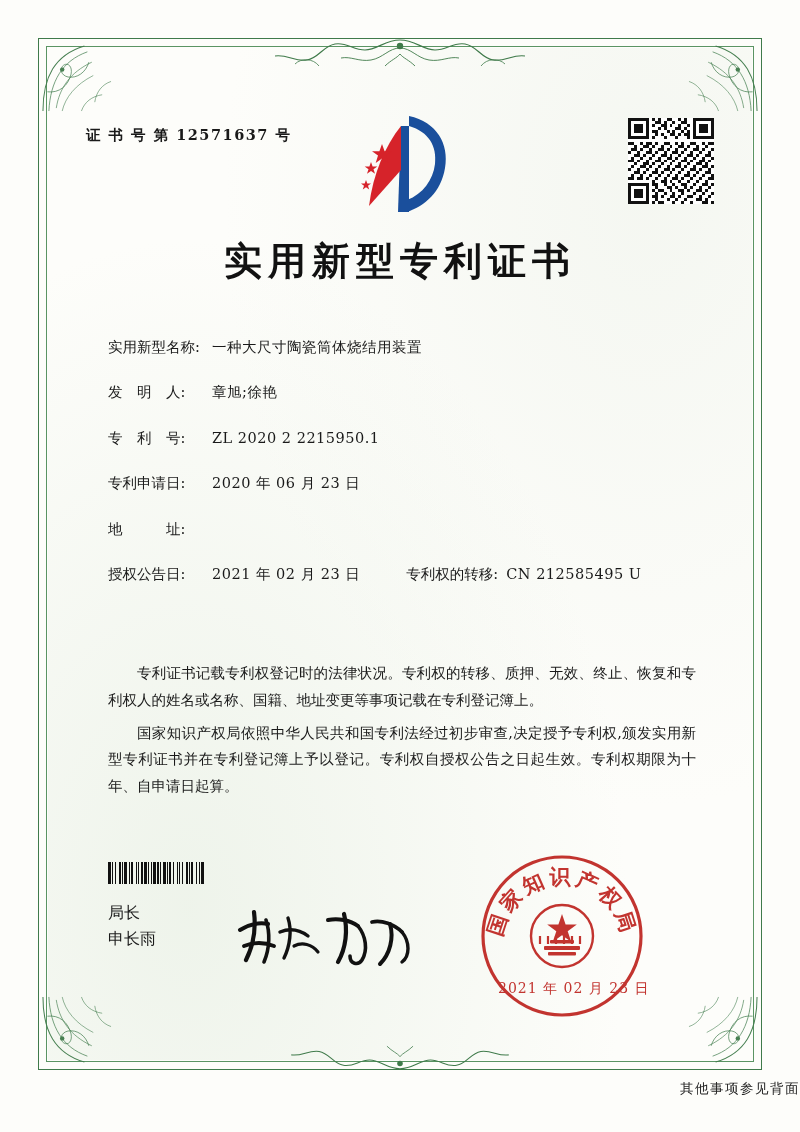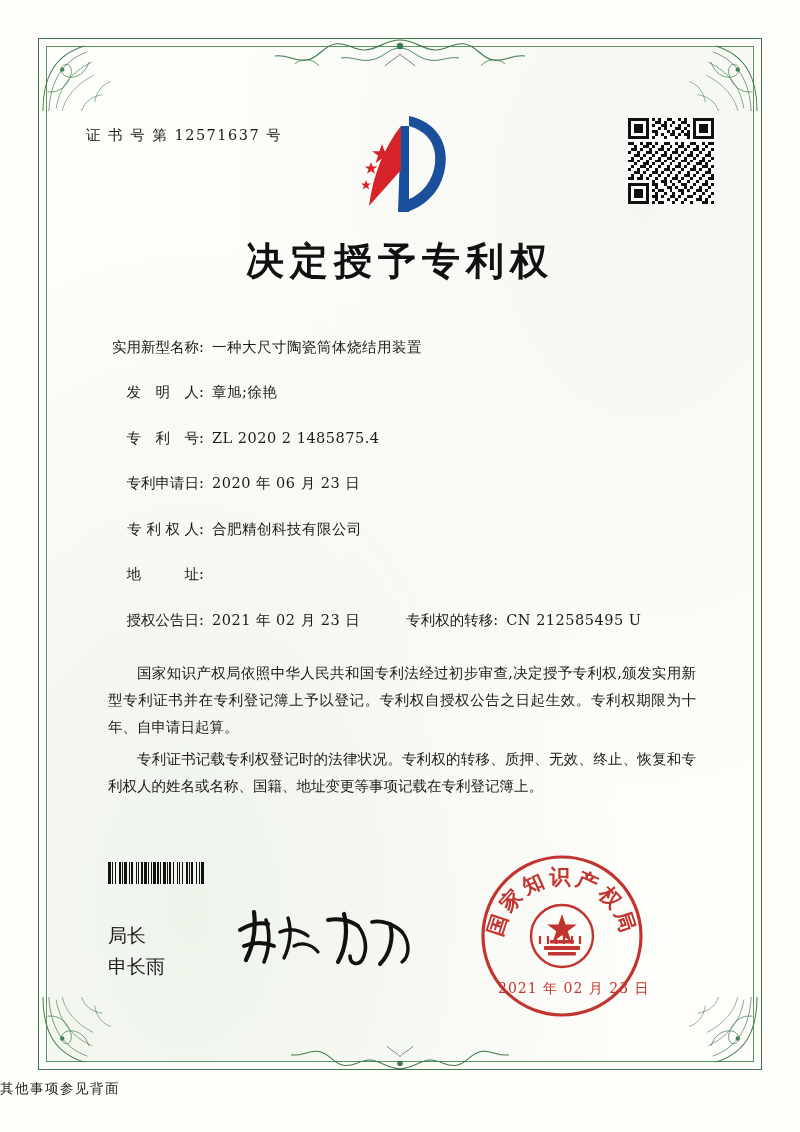--- a/index.html
+++ b/index.html
@@ -86,20 +86,21 @@
 
   
   .cert-no {
     position: absolute;
     left: 86px;
     top: 126px;
     font-size: 14.5px;
     letter-spacing: 1.5px;
     font-family: "DejaVu Serif", "Liberation Serif", serif;
     white-space: nowrap;
+    font-weight: bold;
   }
 
   .logo {
     position: absolute;
     left: 349px;
     top: 110px;
     width: 112px;
     height: 110px;
   }
   .logo svg { width: 100%; height: 100%; display: block; }
@@ -138,21 +139,20 @@
     display: flex;
     align-items: flex-start;
     margin-bottom: 23px;
     line-height: 1.55;
   }
   .field-label {
     width: 96px;
     flex: none;
     letter-spacing: 0px;
     white-space: nowrap;
-    text-align: right;
   }
   .field-sep { width: 8px; flex: none; }
   .field-value {
     flex: 1;
     letter-spacing: .5px;
     word-break: break-all;
   }
   .field-row.pair .field-value { flex: none; }
   .second-label {
     margin-left: 46px;
@@ -185,24 +185,24 @@
     display: flex;
     align-items: stretch;
     gap: 0;
   }
   .barcode i { display: block; background: #111; height: 100%; }
 
   
   .sig-label {
     position: absolute;
     left: 108px;
-    top: 922px;
-    font-size: 19px;
+    top: 900px;
+    font-size: 16px;
     line-height: 1.65;
-    font-family: Liberation Mono, monospace;
+    font-family: Liberation Serif, serif;
   }
   .sig-script {
     position: absolute;
     left: 232px;
     top: 902px;
     width: 190px;
     height: 74px;
   }
   .sig-script svg { width: 100%; height: 100%; display: block; }
 
@@ -233,21 +233,21 @@
     top: 1036px;
     text-align: center;
     font-size: 13.5px;
     letter-spacing: 1px;
     font-family: "DejaVu Serif", "Liberation Serif", serif;
   }
   .footer-note {
     position: absolute;
     left: 0; right: 0;
     top: 1080px;
-    text-align: left;
+    text-align: right;
     font-size: 13.5px;
     letter-spacing: 1.5px;
     color: #222;
     font-family: "DejaVu Serif", "Liberation Serif", serif;
   }
 </style>
 </head>
 <body>
 
 <div class="page">
@@ -571,65 +571,60 @@
           <rect x="10" y="28" width="2" height="1"></rect>
           <rect x="15" y="28" width="1" height="1"></rect>
           <rect x="18" y="28" width="1" height="1"></rect>
           <rect x="21" y="28" width="1" height="1"></rect>
           <rect x="25" y="28" width="2" height="1"></rect>
           <rect x="28" y="28" width="1" height="1"></rect>
       </g>
     </svg>
   </div>
 
-  <div class="title">决定授予专利权</div>
+  <div class="title">实用新型专利证书</div>
 
   <div class="fields">
     <div class="field-row">
       <div class="field-label">实用新型名称:</div>
       <div class="field-sep"></div>
       <div class="field-value">一种大尺寸陶瓷筒体烧结用装置</div>
     </div>
     <div class="field-row">
       <div class="field-label">发　明　人:</div>
       <div class="field-sep"></div>
       <div class="field-value">章旭;徐艳</div>
     </div>
     <div class="field-row">
       <div class="field-label">专　利　号:</div>
       <div class="field-sep"></div>
-      <div class="field-value">ZL 2020 2 1485875.4</div>
+      <div class="field-value">ZL 2020 2 2215950.1</div>
     </div>
     <div class="field-row">
       <div class="field-label">专利申请日:</div>
       <div class="field-sep"></div>
       <div class="field-value">2020 年 06 月 23 日</div>
-    </div>
-    <div class="field-row">
-      <div class="field-label">专 利 权 人:</div>
-      <div class="field-sep"></div>
-      <div class="field-value">合肥精创科技有限公司</div>
     </div>
     <div class="field-row">
       <div class="field-label">地　　　址:</div>
       <div class="field-sep"></div>
     </div>
     <div class="field-row pair">
       <div class="field-label">授权公告日:</div>
       <div class="field-sep"></div>
       <div class="field-value">2021 年 02 月 23 日</div>
       <div class="second-label">专利权的转移:</div>
       <div class="field-sep"></div>
       <div class="field-value">CN 212585495 U</div>
     </div>
   </div>
 
   <div class="paras">
+    <p>专利证书记载专利权登记时的法律状况。专利权的转移、质押、无效、终止、恢复和专利权人的姓名或名称、国籍、地址变更等事项记载在专利登记簿上。</p>
     <p>国家知识产权局依照中华人民共和国专利法经过初步审查,决定授予专利权,颁发实用新型专利证书并在专利登记簿上予以登记。专利权自授权公告之日起生效。专利权期限为十年、自申请日起算。</p>
-    <p>专利证书记载专利权登记时的法律状况。专利权的转移、质押、无效、终止、恢复和专利权人的姓名或名称、国籍、地址变更等事项记载在专利登记簿上。</p>
   </div>
 
   <div class="barcode" id="barcode">
       <i style="width: 3px; background: rgb(17, 17, 17);"></i>
       <i style="width: 1px; background: transparent;"></i>
       <i style="width: 1px; background: rgb(17, 17, 17);"></i>
       <i style="width: 2px; background: transparent;"></i>
       <i style="width: 1px; background: rgb(17, 17, 17);"></i>
       <i style="width: 3px; background: transparent;"></i>
       <i style="width: 2px; background: rgb(17, 17, 17);"></i>

